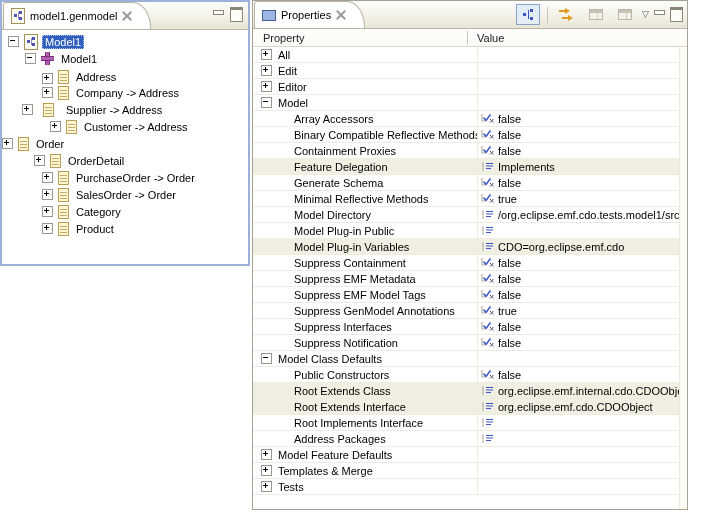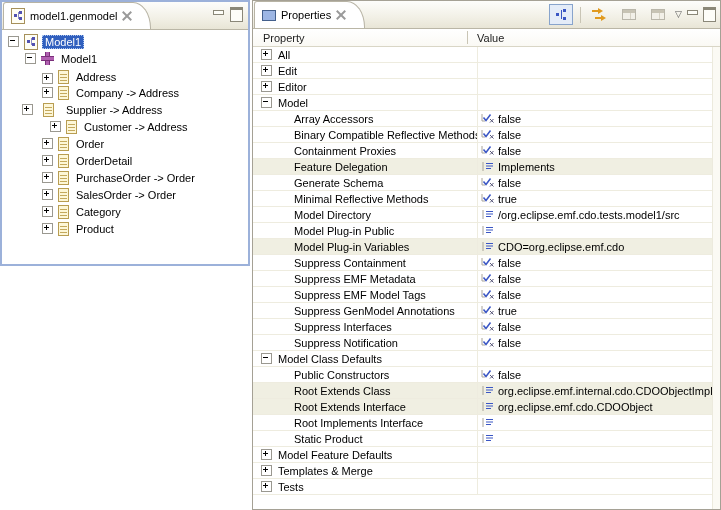--- a/index.html
+++ b/index.html
@@ -34,21 +34,21 @@
   .icon-genmodel::before{content:'';position:absolute;left:2px;top:5px;width:3px;height:3px;background:#5252b2;box-shadow:5px -3px 0 #5252b2,5px 3px 0 #5252b2;}
   .icon-genmodel::after{content:'';position:absolute;left:6px;top:3px;width:1px;height:7px;background:#8a8ac8;}
   .icon-package{position:relative;width:13px;height:13px;}
   .icon-package::before{content:'';position:absolute;left:4px;top:0;width:5px;height:13px;background:#b05fb0;border-left:1px solid #7a2f7a;border-right:1px solid #7a2f7a;box-sizing:border-box;}
   .icon-package::after{content:'';position:absolute;left:0;top:4px;width:13px;height:5px;background:#b05fb0;border-top:1px solid #7a2f7a;border-bottom:1px solid #7a2f7a;box-sizing:border-box;}
   .icon-class{width:11px;height:14px;background-color:#fdf7d8;border:1px solid #b89d52;box-sizing:border-box;background-image:linear-gradient(#c4a95e,#c4a95e),linear-gradient(#c4a95e,#c4a95e),linear-gradient(#c4a95e,#c4a95e);background-size:7px 1px;background-position:1px 3px,1px 6px,1px 9px;background-repeat:no-repeat;}
   .tree-label{padding:1px 3px;white-space:nowrap;}
   .tree-label.selected{background:#305fbe;color:#fff;outline:1px dotted #aac4ee;outline-offset:-1px;}
 
   
-  .props-part{position:absolute;left:252px;top:0;width:469px;height:510px;border:1px solid #a5a195;background:#fff;box-sizing:border-box;display:flex;flex-direction:column;justify-content:flex-end;}
+  .props-part{position:absolute;left:252px;top:0;width:436px;height:510px;border:1px solid #a5a195;background:#fff;box-sizing:border-box;display:flex;flex-direction:column;justify-content:flex-end;}
   .props-toolbar{position:absolute;right:4px;top:3px;display:flex;align-items:center;gap:5px;z-index:3;}
   .tool-btn{display:flex;align-items:center;justify-content:center;width:22px;height:19px;border:1px solid transparent;cursor:pointer;}
   .tool-btn.selected{border:1px solid #88a4cc;background:#e4ecf8;}
   .tool-sep{width:1px;height:16px;background:#c9c5b5;margin:0 2px;}
   .g-tree{position:relative;width:13px;height:12px;}
   .g-tree::before{content:'';position:absolute;left:1px;top:4px;width:3px;height:3px;background:#3a56c4;box-shadow:7px -4px 0 #3a56c4,7px 4px 0 #3a56c4;}
   .g-tree::after{content:'';position:absolute;left:6px;top:1px;width:1px;height:9px;background:#3a56c4;}
   .g-adv{position:relative;width:16px;height:13px;}
   .g-adv .a1,.g-adv .a2{position:absolute;width:0;height:0;border-left:5px solid #e09a20;border-top:3px solid transparent;border-bottom:3px solid transparent;}
   .g-adv .a1{left:6px;top:0;}
@@ -119,26 +119,26 @@
           <div class="tree-row" style="padding-left: 20px; gap: 9px;">
     <span class="expand plus"></span>
     <span class="node-icon icon-class"></span>
     <span class="tree-label">Supplier -&gt; Address</span>
   </div>
           <div class="tree-row" style="padding-left: 40px; margin-left: 8px;">
     <span class="expand plus"></span>
     <span class="node-icon icon-class"></span>
     <span class="tree-label">Customer -&gt; Address</span>
   </div>
-          <div class="tree-row" style="padding-left: 40px; text-align: right;">
+          <div class="tree-row" style=" text-align: right;">
     <span class="expand plus"></span>
     <span class="node-icon icon-class"></span>
     <span class="tree-label">Order</span>
   </div>
-          <div class="tree-row" style="padding-left: 40px;">
+          <div class="tree-row" style="padding-left: 32px;">
     <span class="expand plus"></span>
     <span class="node-icon icon-class"></span>
     <span class="tree-label">OrderDetail</span>
   </div>
           <div class="tree-row" style="padding-left: 40px;">
     <span class="expand plus"></span>
     <span class="node-icon icon-class"></span>
     <span class="tree-label">PurchaseOrder -&gt; Order</span>
   </div>
           <div class="tree-row" style="padding-left: 40px;">
@@ -541,21 +541,21 @@
     <path d="M2 1v9" stroke="#a8a49a" fill="none"></path>
     <path d="M5 2.5h7M5 5h7M5 7.5h5" stroke="#3a56c4" fill="none"></path>
   </svg>
 </span>
       <span class="v-text"></span>
     </div>
   </div>
           <div class="prop-row">
     <div class="p-cell">
       <span class="expand"></span>
-      <span class="p-label">Static Product</span>
+      <span class="p-label">Address Packages</span>
     </div>
     <div class="v-cell">
       <span class="v-icon">
   <svg width="13" height="11" viewBox="0 0 13 11" xmlns="http://www.w3.org/2000/svg">
     <path d="M2 1v9" stroke="#a8a49a" fill="none"></path>
     <path d="M5 2.5h7M5 5h7M5 7.5h5" stroke="#3a56c4" fill="none"></path>
   </svg>
 </span>
       <span class="v-text"></span>
     </div>

